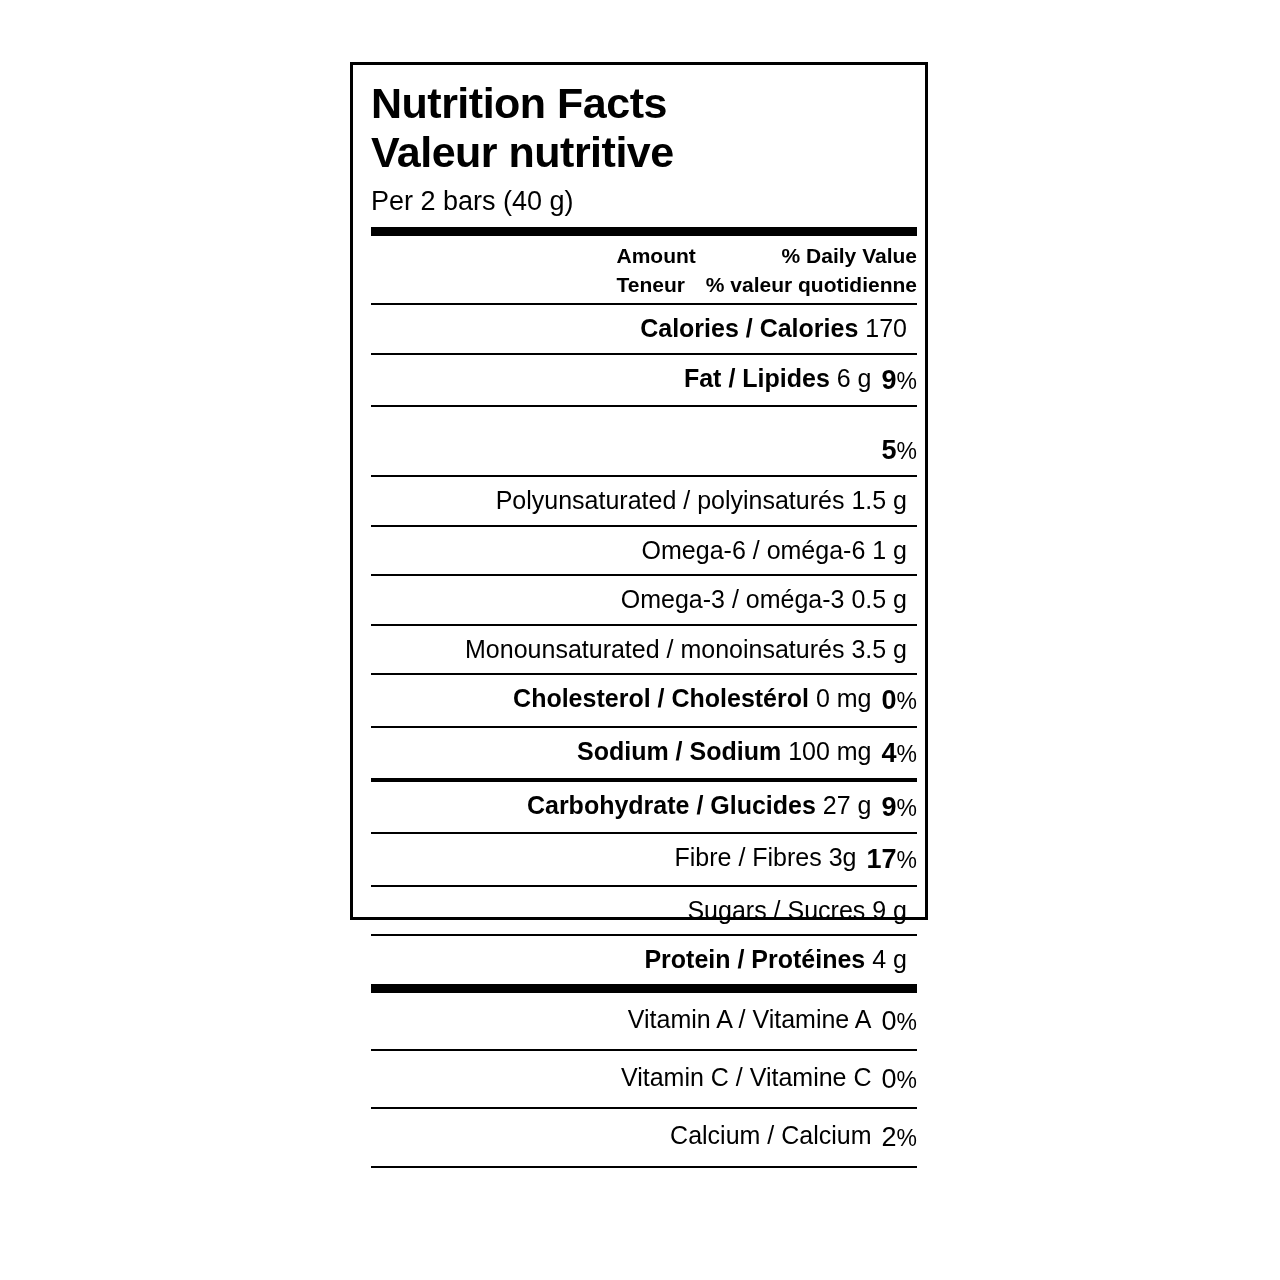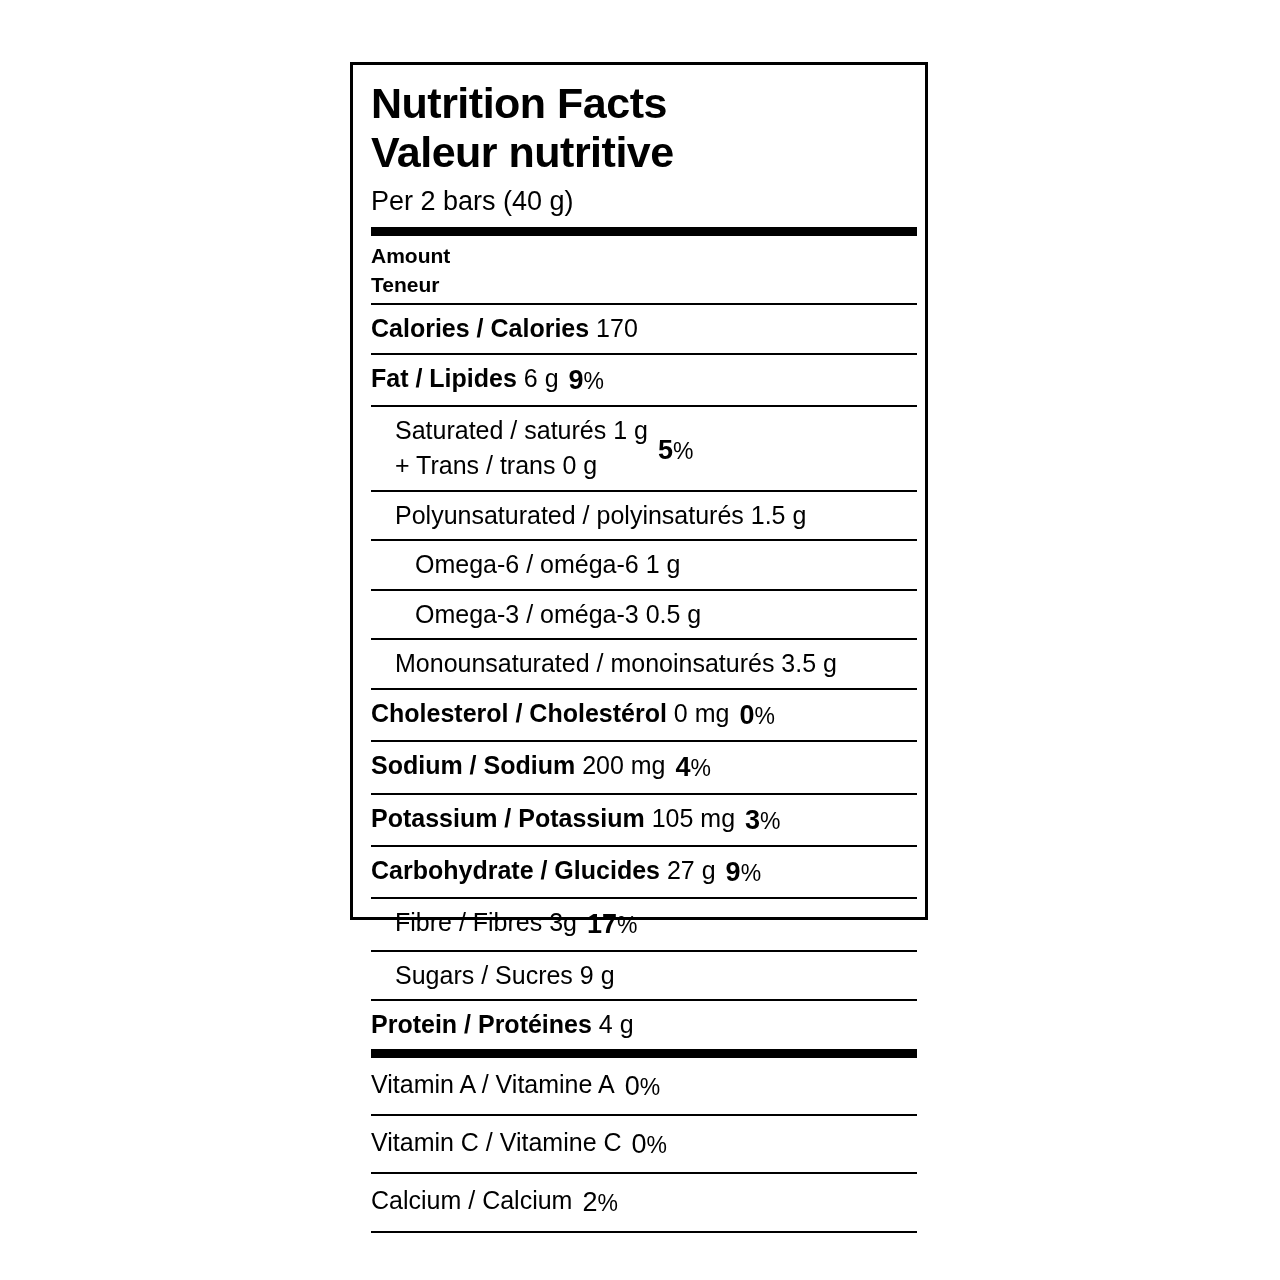--- a/index.html
+++ b/index.html
@@ -57,21 +57,21 @@
   }
   .rule-thick-bottom {
     border-top: 9px solid #000000;
   }
   .rule-thin {
     border-top: 2px solid #000000;
   }
   .row {
     display: flex;
     align-items: flex-start;
-    justify-content: flex-start;
+    justify-content: flex-end;
     padding: 6px 0 6px 0;
   }
   .row .left {
     font-size: 25px;
     line-height: 1.42;
   }
   .row .right {
     font-size: 25px;
     line-height: 1.42;
     text-align: right;
@@ -112,20 +112,24 @@
 
     <div class="serving">Per 2 bars (40 g)</div>
 
     <div class="rule-thick"></div>
 
     <div class="row hdr">
       <div class="left">
         <div>Amount</div>
         <div>Teneur</div>
       </div>
+      <div class="right">
+        <div>% Daily Value</div>
+        <div>% valeur quotidienne</div>
+      </div>
     </div>
 
     <div class="rule-thin"></div>
 
     <div class="row">
       <div class="left nowrap">
         <span class="b">Calories / Calories</span>
         <span>170</span>
       </div>
       <div class="right"></div>
@@ -136,24 +140,20 @@
     <div class="row">
       <div class="left nowrap">
         <span class="b">Fat / Lipides</span>
         <span>6 g</span>
       </div>
       <div class="right"><span class="pct">9</span><span class="pctsym">%</span></div>
     </div>
     <div class="rule-thin"></div>
 
     <div class="row">
-      <div class="left indent1 twoline">
-        <div>Saturated / saturés 1 g</div>
-        <div>+ Trans / trans 0 g</div>
-      </div>
       <div class="right" style="padding-top:18px;"><span class="pct">5</span><span class="pctsym">%</span></div>
     </div>
     <div class="rule-thin"></div>
 
     <div class="row">
       <div class="left indent1"><span>Polyunsaturated / polyinsaturés  1.5 g</span></div>
       <div class="right"></div>
     </div>
     <div class="rule-thin"></div>
 
@@ -180,33 +180,26 @@
         <span class="b">Cholesterol / Cholestérol</span>
         <span>0 mg</span>
       </div>
       <div class="right"><span class="pct">0</span><span class="pctsym">%</span></div>
     </div>
     <div class="rule-thin"></div>
 
     <div class="row">
       <div class="left nowrap">
         <span class="b">Sodium / Sodium</span>
-        <span>200 mg</span>
+        <span>100 mg</span>
       </div>
       <div class="right"><span class="pct">4</span><span class="pctsym">%</span></div>
     </div>
     <div class="rule-thin"></div>
 
-    <div class="row">
-      <div class="left nowrap">
-        <span class="b">Potassium / Potassium</span>
-        <span>105 mg</span>
-      </div>
-      <div class="right"><span class="pct">3</span><span class="pctsym">%</span></div>
-    </div>
     <div class="rule-thin"></div>
 
     <div class="row">
       <div class="left nowrap">
         <span class="b">Carbohydrate / Glucides</span>
         <span>27 g</span>
       </div>
       <div class="right"><span class="pct">9</span><span class="pctsym">%</span></div>
     </div>
     <div class="rule-thin"></div>

